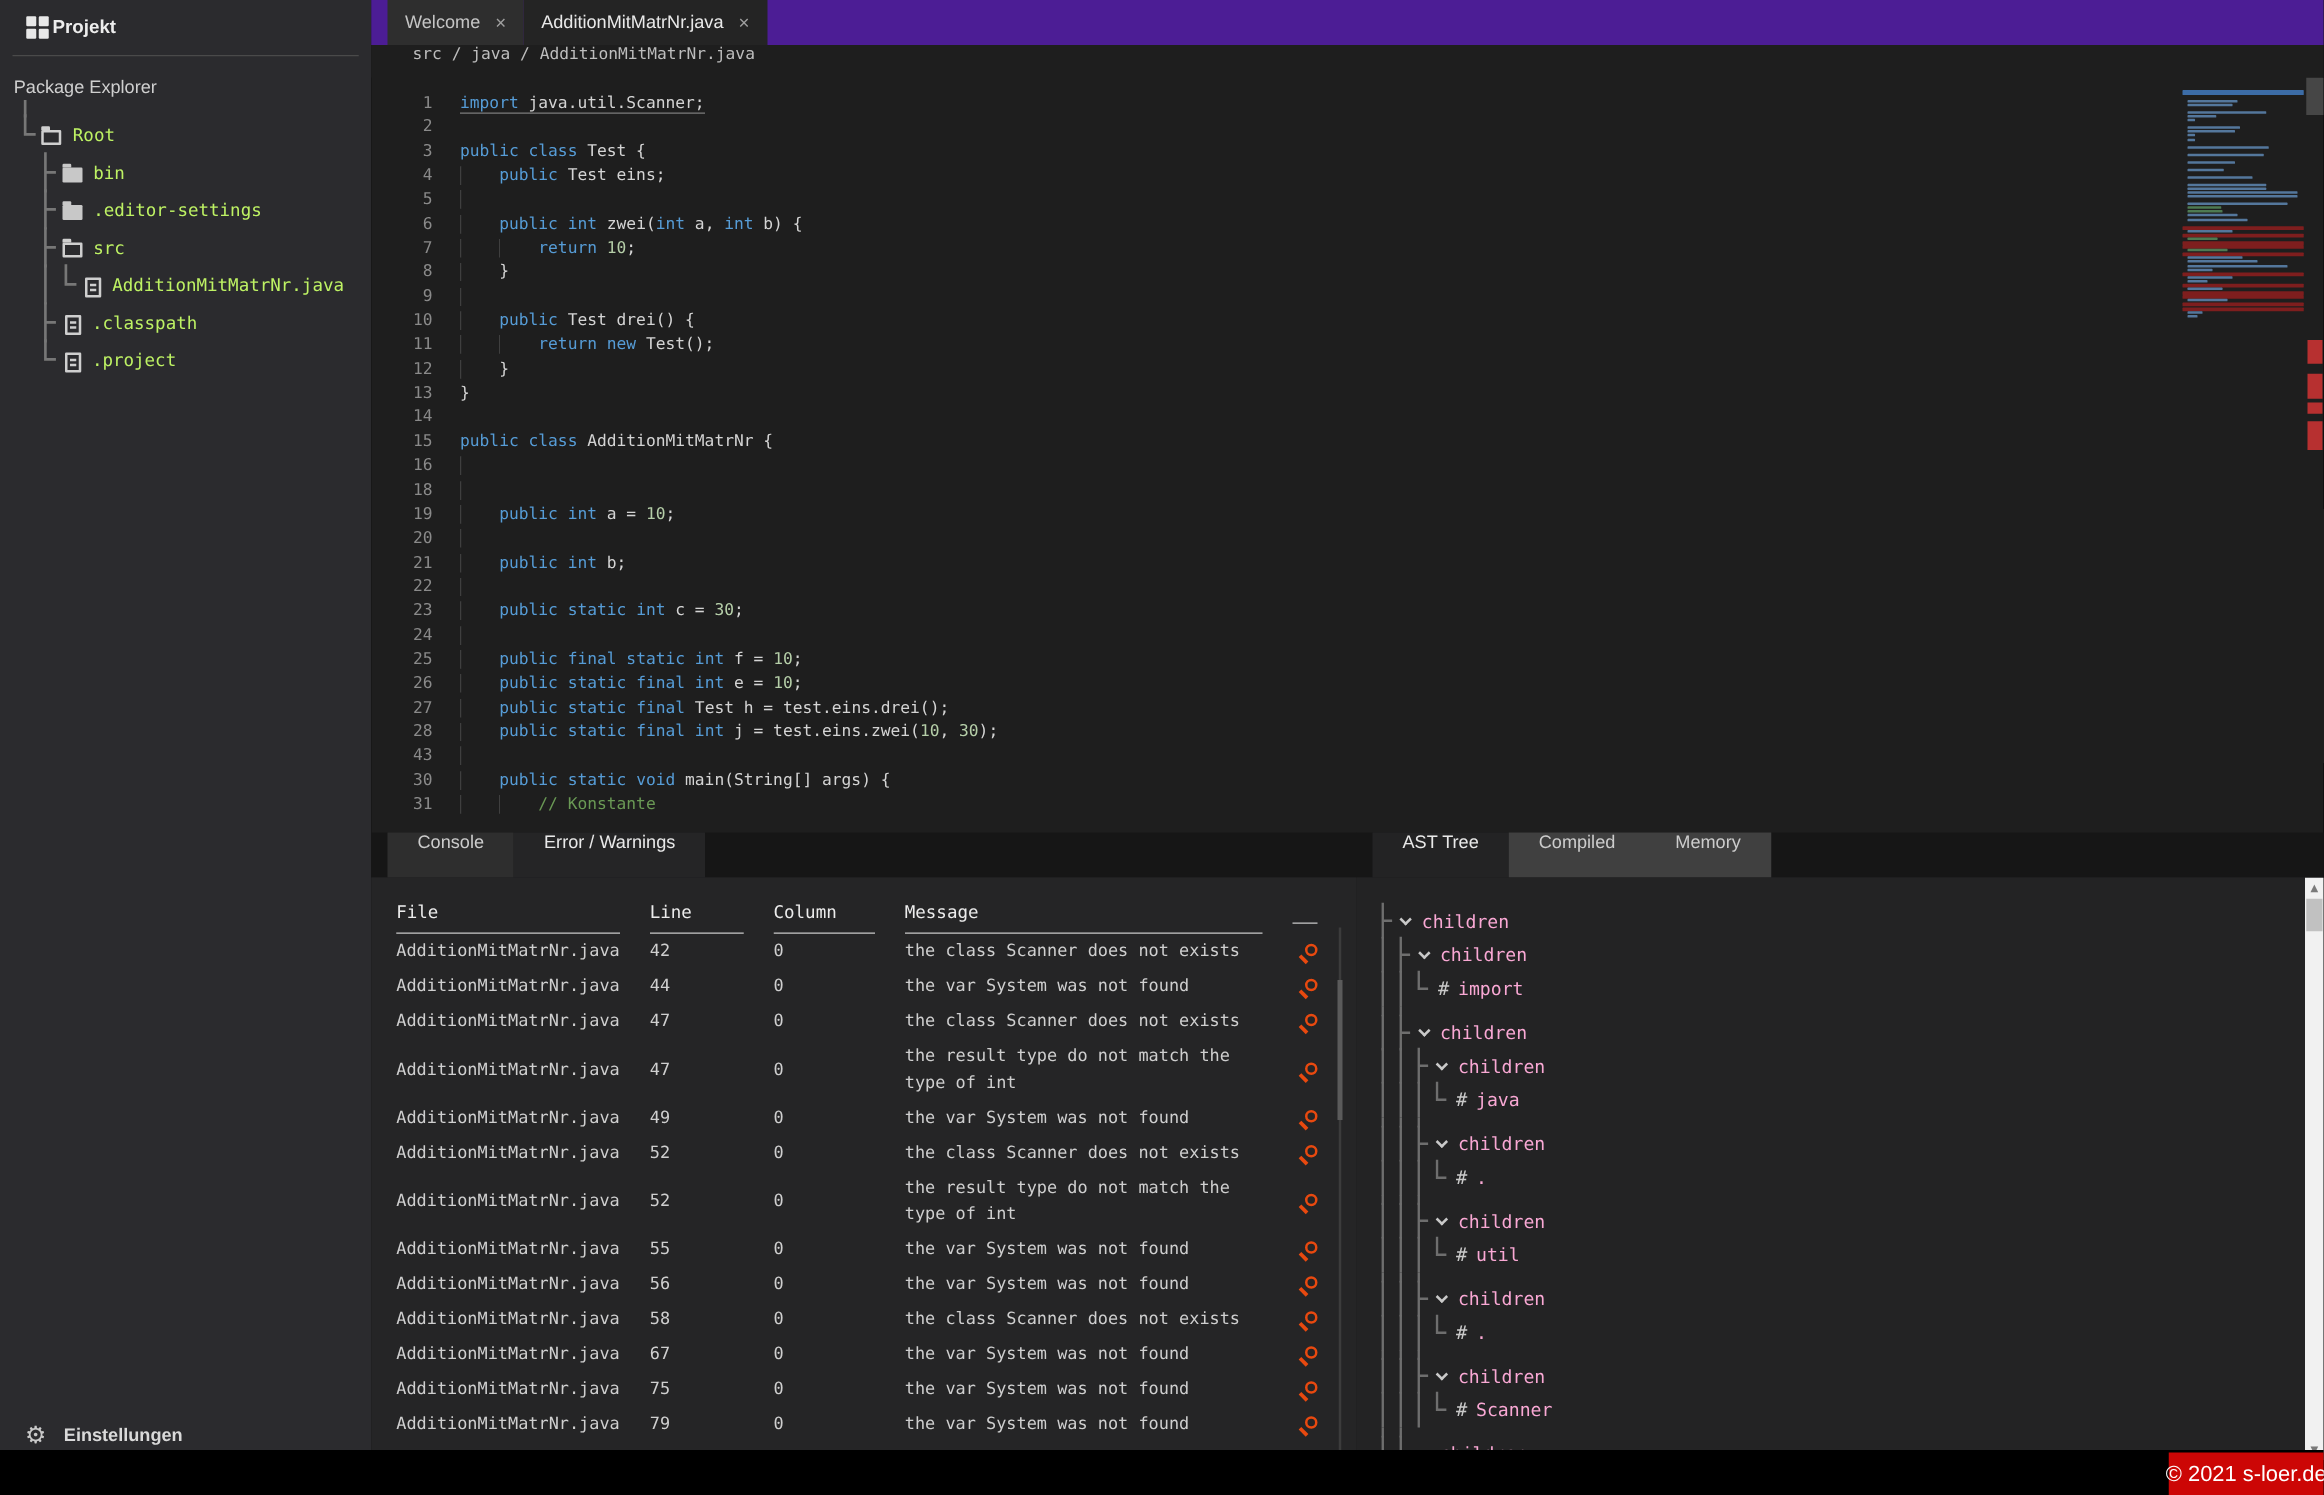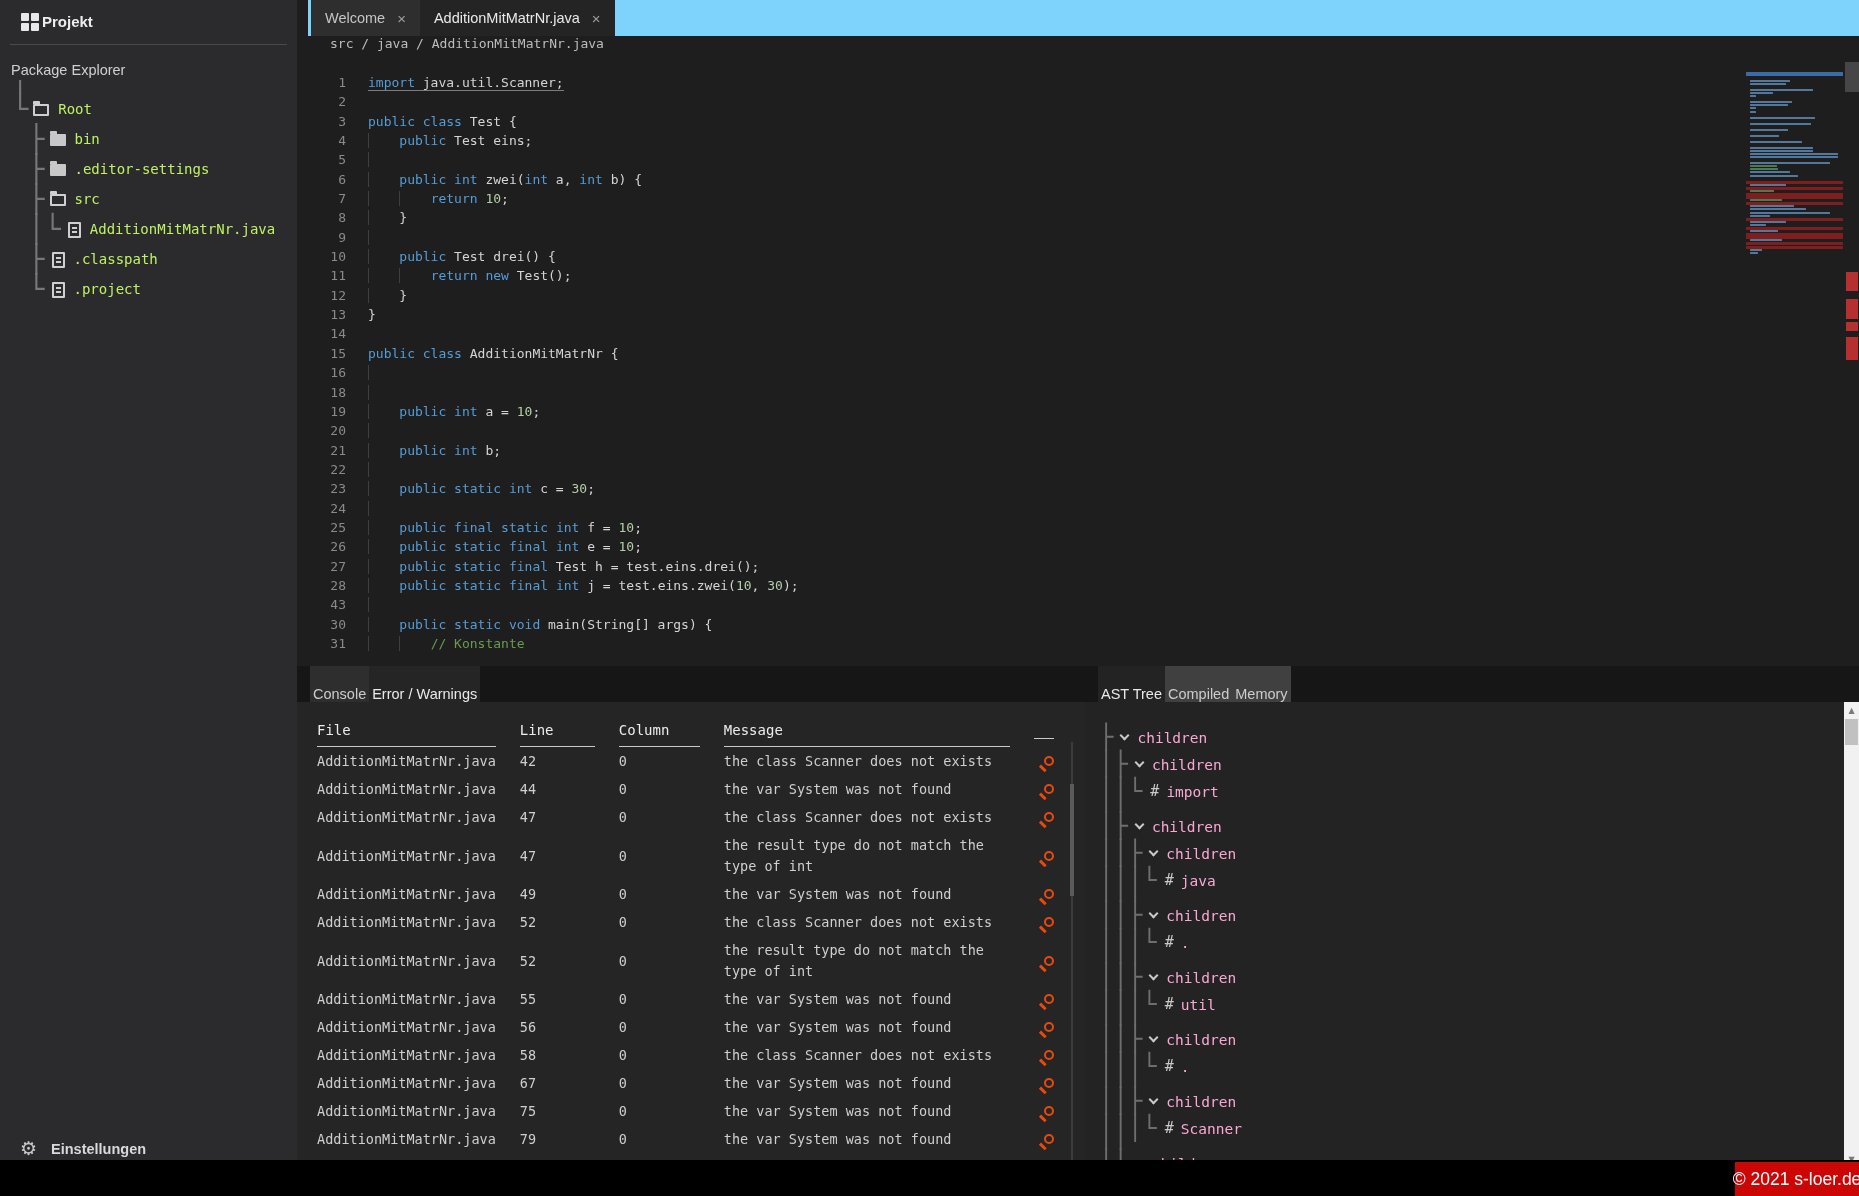--- a/index.html
+++ b/index.html
@@ -29,21 +29,21 @@
   .ico-folder::before{content:'';position:absolute;top:-3px;left:0;width:7px;height:3px;background:#c8c8c8;border-radius:1px 1px 0 0}
   .ico-folder-open{width:16px;height:12px;border:2px solid #cfcfcf;border-radius:1px}
   .ico-folder-open::before{content:'';position:absolute;top:-5px;left:-2px;width:7px;height:3px;background:#cfcfcf;border-radius:1px 1px 0 0}
   .ico-file{width:13px;height:16px;border:2px solid #cfcfcf;border-radius:1px;margin-left:7px}
   .ico-file::before{content:'';position:absolute;top:3px;left:2px;width:5px;height:2px;background:#cfcfcf;box-shadow:0 4px 0 #cfcfcf}
   .sb-settings{position:absolute;left:0;bottom:10px;display:flex;align-items:center;gap:14px;padding-left:20px;font-size:14.5px;font-weight:bold;color:#d9d9d9;cursor:pointer}
   .gear{font-family:"DejaVu Sans",sans-serif;font-size:19px;font-weight:normal;color:#c9c9c9;line-height:1}
 
   
   #main{position:absolute;left:297px;top:0;right:0;height:1168px;background:#1e1e1e}
-  #tabbar{position:absolute;left:11px;top:0;right:0;height:36px;background:#7dd3fc;display:flex;padding-left:3px}
+  #tabbar{position:absolute;left:0;top:0;right:0;height:36px;background:#4c1d95;display:flex;padding-left:13px}
   .tab{display:flex;align-items:center;gap:12px;padding:0 14px;font-size:14.5px;color:#c5c5c5;cursor:pointer}
   .tab.active{background:#242424;color:#e9e9e9}
   .tab.inactive{background:#2e2e2e}
   .tab .x{font-size:15px;color:#9f9f9f}
   #breadcrumb{position:absolute;top:36px;left:0;right:0;height:26px;line-height:28px;padding-left:33px;font:13px "DejaVu Sans Mono",monospace;color:#bdbdbd;background:#1e1e1e}
   #editor{position:absolute;top:62px;left:0;right:0;height:604px;overflow:hidden}
   #code{padding-top:11px}
   .cl{white-space:pre;font:13px/19.35px "DejaVu Sans Mono",monospace;color:#d4d4d4;display:flex}
   .ln{display:inline-block;width:49px;text-align:right;color:#8a8a8a;flex:none;margin-right:22px}
   .ct{flex:none}
@@ -56,21 +56,21 @@
   .mrow.red{height:3px;margin:0 0 .15px 0;background:var(--mmred)}
   .mrow.bar.blue{background:#54779c}
   .mrow.bar.green{background:#4e7a52}
   #ruler{position:absolute;top:0;right:0;width:14px;height:604px}
   .rthumb{position:absolute;top:0;right:0;width:14px;height:30px;background:#464646}
   .rmark{position:absolute;right:1px;width:12px;background:var(--ruler)}
 
   
   #bottom{position:absolute;left:0;right:0;top:666px;bottom:0}
   .ptabs{position:absolute;left:0;right:0;top:0;height:36px;background:#161616;display:flex;padding-left:13px}
-  .ptab{display:flex;align-items:flex-end;padding:0 3px;font-size:14.5px;color:#cccccc;cursor:pointer}
+  .ptab{display:flex;align-items:flex-start;padding:0 24px;font-size:14.5px;color:#cccccc;cursor:pointer}
   #console-panel{position:absolute;left:0;top:0;width:788px;bottom:0}
   #console-panel .ptab.active{background:#252526;color:#e9e9e9}
   #console-panel .ptab.inactive{background:#2e2e2e}
   .con-content{position:absolute;top:36px;left:0;right:0;bottom:0;background:#252526;overflow:hidden}
   #err-table{border-collapse:collapse;margin:20px 0 0 20px}
   #err-table th{font:14px "DejaVu Sans Mono",monospace;font-weight:normal;color:#ececec;text-align:left;padding:0 24px 0 0}
   #err-table th span{display:block;border-bottom:1px solid #c9c9c9;padding-bottom:8px}
   #err-table td{font:13.5px/21px "DejaVu Sans Mono",monospace;color:#cfcfcf;padding:4px 24px 3px 0;vertical-align:middle}
   .col-file{width:196px}.col-line{width:99px}.col-col{width:105px}.col-msg{width:310px}.col-ico{width:40px}
   .mag{position:relative;display:inline-block;width:10px;height:10px;border:2.5px solid var(--mag);border-radius:50%;margin-left:10px}

